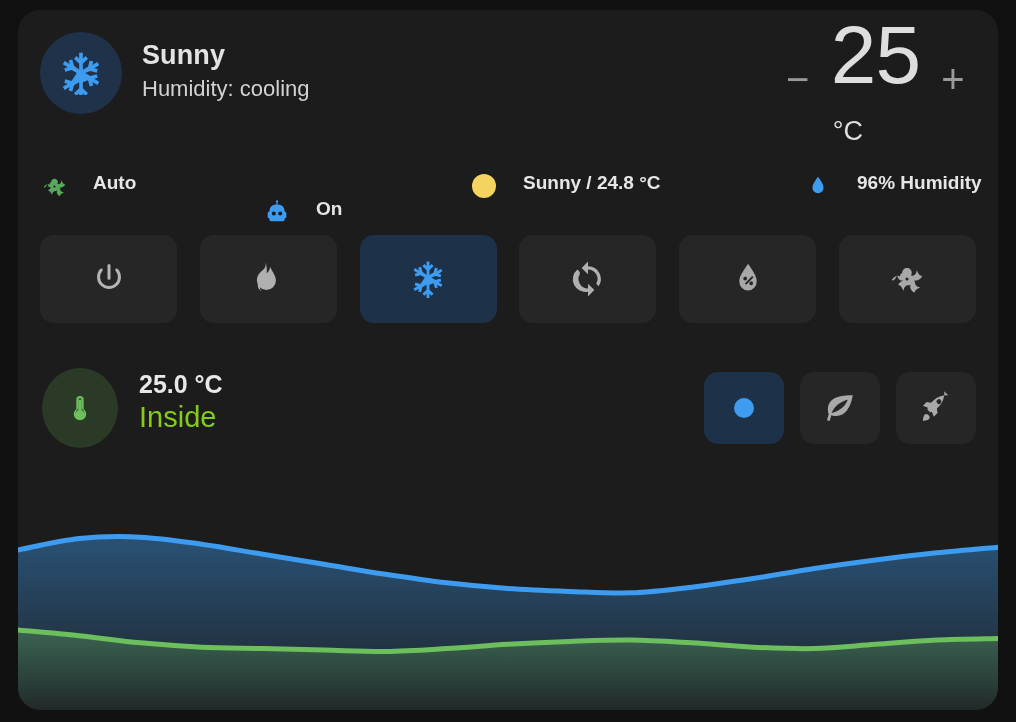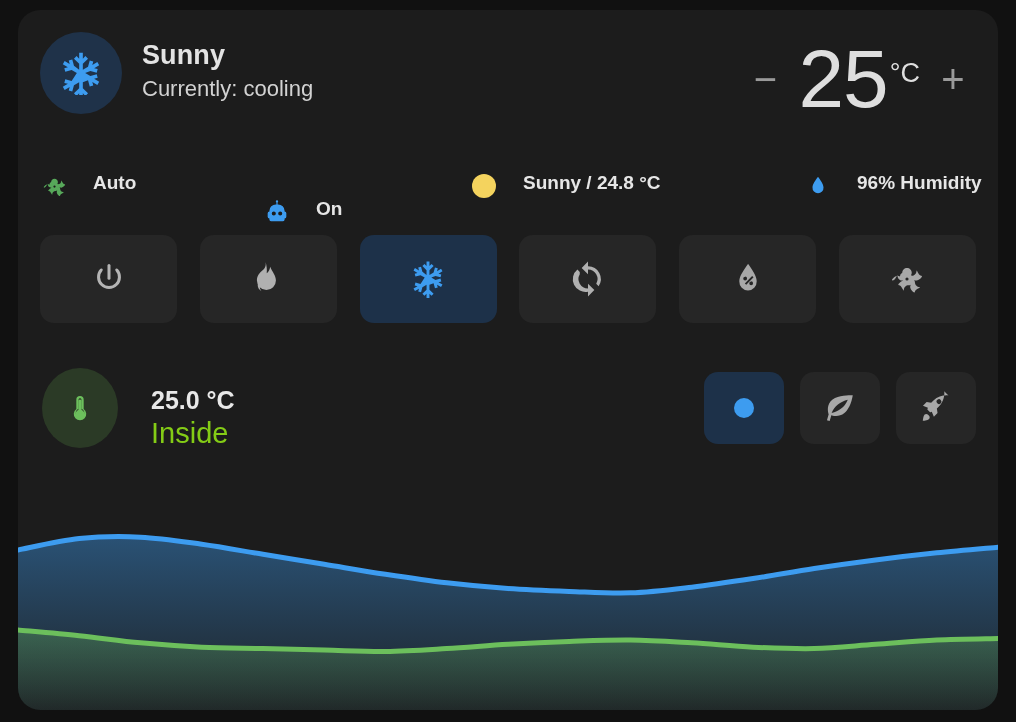--- a/index.html
+++ b/index.html
@@ -81,20 +81,21 @@
     text-align: center;
     line-height: 1;
     font-weight: 300;
     cursor: pointer;
     user-select: none;
   }
   .target-temp {
     display: flex;
     align-items: flex-start;
     padding: 0 6px;
+    flex-direction: column;
   }
   .target-temp .value {
     font-size: 82px;
     font-weight: 300;
     color: #dedede;
     line-height: 82px;
     letter-spacing: -1px;
   }
   .target-temp .unit {
     font-size: 27px;
@@ -174,22 +175,22 @@
     position: absolute;
     left: 0;
     top: 350px;
     width: 100%;
     height: 104px;
   }
   .sensor {
     position: absolute;
     top: 8px;
     display: flex;
-    align-items: flex-end;
-    gap: 33px;
+    align-items: flex-start;
+    gap: 21px;
   }
   .sensor-inside  { left: 24px; }
   .sensor-outside { left: 356px; }
   .sensor-icon {
     width: 76px;
     height: 80px;
     border-radius: 50%;
     display: flex;
     align-items: center;
     justify-content: center;
@@ -254,21 +255,21 @@
   <div class="header">
 
     <div class="hvac-avatar">
       <svg viewBox="0 0 24 24" fill="#3d9cf0">
         <path d="M11 1h2v3.17l1.41-1.42 1.42 1.42L13 7v3.27l2.83-1.64.93-3.46 1.93.52-.52 1.94 2.75-1.59 1 1.73-2.75 1.59 1.93.52-.52 1.93-3.46-.93L14.27 12l2.85 1.65 3.46-.93.52 1.93-1.93.52 2.75 1.59-1 1.73-2.75-1.59.52 1.94-1.93.52-.93-3.46L13 17v3.27l2.83 2.83-1.42 1.42L13 23.1V26h-2v-2.9l-1.41 1.42-1.42-1.42L11 20.27V17l-2.83 1.64-.93 3.46-1.93-.52.52-1.94-2.75 1.59-1-1.73 2.75-1.59-1.93-.52.52-1.93 3.46.93L9.73 12 6.88 10.35l-3.46.93-.52-1.93 1.93-.52L2.08 7.24l1-1.73 2.75 1.59-.52-1.94 1.93-.52.93 3.46L11 10.27V7L8.17 4.17l1.42-1.42L11 4.17V1z"></path>
       </svg>
     </div>
 
     <div class="title-block">
       <div class="device-title">Sunny</div>
-      <div class="device-state">Currently: cooling</div>
+      <div class="device-state">Humidity: cooling</div>
     </div>
 
     <div class="temp-control">
       <div class="step-btn">−</div>
       <div class="target-temp">
         <span class="value">25</span>
         <span class="unit">°C</span>
       </div>
       <div class="step-btn">+</div>
     </div>

